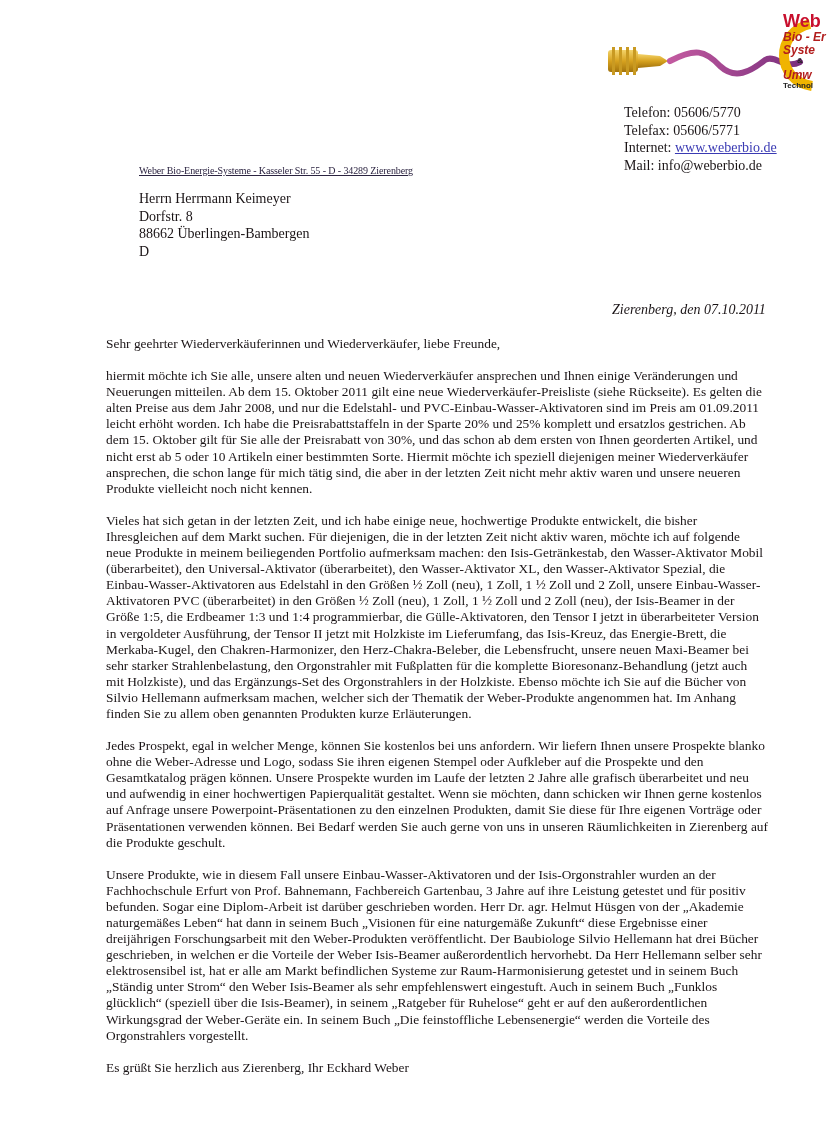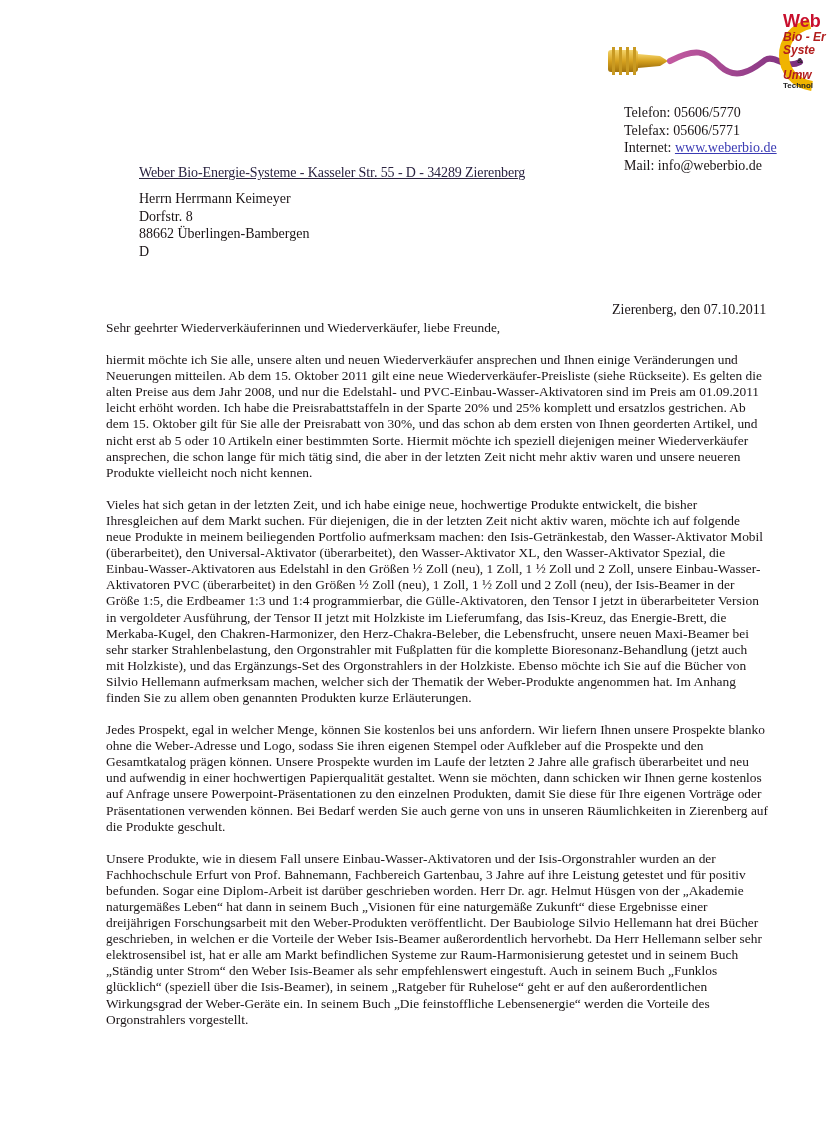--- a/index.html
+++ b/index.html
@@ -7,24 +7,24 @@
     width: 827px; height: 1142px; background: #ffffff; position: relative; overflow: hidden;
     font-family: "Liberation Serif", "DejaVu Serif", serif; color: #1a1416;
   }
   .logo { position: absolute; left: 600px; top: 10px; width: 227px; height: 90px; }
   .logo-text { position: absolute; left: 783px; top: 12px; font-family: "Liberation Sans", sans-serif; font-weight: bold; line-height: 1; }
   .logo-text .w { color: #c8102e; font-size: 18px; margin-top: 20px; }
   .logo-text .s { font-size: 12px; color: #b21d1d; display: block; margin-top: 1px; font-style: italic; }
   .logo-text .s2 { font-size: 8px; color: #222; display: block; margin-top: 1px; }
   .contact { position: absolute; left: 607px; top: 104px; font-size: 14px; line-height: 17.5px; margin-left: 17px; }
   .contact a { color: #3a3ab3; text-decoration: underline; }
-  .sender-line { position: absolute; left: 139px; top: 165px; font-size: 14px; text-decoration: underline; color: #2b2340; letter-spacing: -0.1px; }
+  .sender-line { position: absolute; left: 139px; top: 165px; font-size: 10px; text-decoration: underline; color: #2b2340; letter-spacing: -0.1px; }
   .address { position: absolute; left: 139px; top: 178px; font-size: 14px; line-height: 17.5px; margin-top: 12px; }
-  .date { position: absolute; left: 612px; top: 302px; font-size: 14px; }
-  .letter { position: absolute; left: 106px; top: 320px; width: 662px; font-size: 13.4px; line-height: 16.1px; }
+  .date { position: absolute; left: 612px; top: 302px; font-size: 14px; font-style: italic; }
+  .letter { position: absolute; left: 106px; top: 336px; width: 662px; font-size: 13.4px; line-height: 16.1px; }
   .letter p { margin: 0 0 16px 0; text-align: left; }
   .letter p.salutation { margin-bottom: 16px; }
 </style>
 </head>
 <body>
 
 <svg class="logo" viewBox="0 0 227 90">
   <defs>
     <linearGradient id="gold" x1="0" y1="0" x2="0" y2="1">
       <stop offset="0" stop-color="#f3d36a"></stop>
@@ -73,13 +73,14 @@
 </div>
 
 <div class="date">Zierenberg, den 07.10.2011</div>
 
 <div class="letter">
   <p class="salutation">Sehr geehrter Wiederverkäuferinnen und Wiederverkäufer, liebe Freunde,</p>
   <p>hiermit möchte ich Sie alle, unsere alten und neuen Wiederverkäufer ansprechen und Ihnen einige Veränderungen und Neuerungen mitteilen. Ab dem 15. Oktober 2011 gilt eine neue Wiederverkäufer-Preisliste (siehe Rückseite). Es gelten die alten Preise aus dem Jahr 2008, und nur die Edelstahl- und PVC-Einbau-Wasser-Aktivatoren sind im Preis am 01.09.2011 leicht erhöht worden. Ich habe die Preisrabattstaffeln in der Sparte 20% und 25% komplett und ersatzlos gestrichen. Ab dem 15. Oktober gilt für Sie alle der Preisrabatt von 30%, und das schon ab dem ersten von Ihnen georderten Artikel, und nicht erst ab 5 oder 10 Artikeln einer bestimmten Sorte. Hiermit möchte ich speziell diejenigen meiner Wiederverkäufer ansprechen, die schon lange für mich tätig sind, die aber in der letzten Zeit nicht mehr aktiv waren und unsere neueren Produkte vielleicht noch nicht kennen.</p>
   <p>Vieles hat sich getan in der letzten Zeit, und ich habe einige neue, hochwertige Produkte entwickelt, die bisher Ihresgleichen auf dem Markt suchen. Für diejenigen, die in der letzten Zeit nicht aktiv waren, möchte ich auf folgende neue Produkte in meinem beiliegenden Portfolio aufmerksam machen: den Isis-Getränkestab, den Wasser-Aktivator Mobil (überarbeitet), den Universal-Aktivator (überarbeitet), den Wasser-Aktivator XL, den Wasser-Aktivator Spezial, die Einbau-Wasser-Aktivatoren aus Edelstahl in den Größen ½ Zoll (neu), 1 Zoll, 1 ½ Zoll und 2 Zoll, unsere Einbau-Wasser-Aktivatoren PVC (überarbeitet) in den Größen ½ Zoll (neu), 1 Zoll, 1 ½ Zoll und 2 Zoll (neu), der Isis-Beamer in der Größe 1:5, die Erdbeamer 1:3 und 1:4 programmierbar, die Gülle-Aktivatoren, den Tensor I jetzt in überarbeiteter Version in vergoldeter Ausführung, der Tensor II jetzt mit Holzkiste im Lieferumfang, das Isis-Kreuz, das Energie-Brett, die Merkaba-Kugel, den Chakren-Harmonizer, den Herz-Chakra-Beleber, die Lebensfrucht, unsere neuen Maxi-Beamer bei sehr starker Strahlenbelastung, den Orgonstrahler mit Fußplatten für die komplette Bioresonanz-Behandlung (jetzt auch mit Holzkiste), und das Ergänzungs-Set des Orgonstrahlers in der Holzkiste. Ebenso möchte ich Sie auf die Bücher von Silvio Hellemann aufmerksam machen, welcher sich der Thematik der Weber-Produkte angenommen hat. Im Anhang finden Sie zu allem oben genannten Produkten kurze Erläuterungen.</p>
   <p>Jedes Prospekt, egal in welcher Menge, können Sie kostenlos bei uns anfordern. Wir liefern Ihnen unsere Prospekte blanko ohne die Weber-Adresse und Logo, sodass Sie ihren eigenen Stempel oder Aufkleber auf die Prospekte und den Gesamtkatalog prägen können. Unsere Prospekte wurden im Laufe der letzten 2 Jahre alle grafisch überarbeitet und neu und aufwendig in einer hochwertigen Papierqualität gestaltet. Wenn sie möchten, dann schicken wir Ihnen gerne kostenlos auf Anfrage unsere Powerpoint-Präsentationen zu den einzelnen Produkten, damit Sie diese für Ihre eigenen Vorträge oder Präsentationen verwenden können. Bei Bedarf werden Sie auch gerne von uns in unseren Räumlichkeiten in Zierenberg auf die Produkte geschult.</p>
   <p>Unsere Produkte, wie in diesem Fall unsere Einbau-Wasser-Aktivatoren und der Isis-Orgonstrahler wurden an der Fachhochschule Erfurt von Prof. Bahnemann, Fachbereich Gartenbau, 3 Jahre auf ihre Leistung getestet und für positiv befunden. Sogar eine Diplom-Arbeit ist darüber geschrieben worden. Herr Dr. agr. Helmut Hüsgen von der „Akademie naturgemäßes Leben“ hat dann in seinem Buch „Visionen für eine naturgemäße Zukunft“ diese Ergebnisse einer dreijährigen Forschungsarbeit mit den Weber-Produkten veröffentlicht. Der Baubiologe Silvio Hellemann hat drei Bücher geschrieben, in welchen er die Vorteile der Weber Isis-Beamer außerordentlich hervorhebt. Da Herr Hellemann selber sehr elektrosensibel ist, hat er alle am Markt befindlichen Systeme zur Raum-Harmonisierung getestet und in seinem Buch „Ständig unter Strom“ den Weber Isis-Beamer als sehr empfehlenswert eingestuft. Auch in seinem Buch „Funklos glücklich“ (speziell über die Isis-Beamer), in seinem „Ratgeber für Ruhelose“ geht er auf den außerordentlichen Wirkungsgrad der Weber-Geräte ein. In seinem Buch „Die feinstoffliche Lebensenergie“ werden die Vorteile des Orgonstrahlers vorgestellt.</p>
+  <p>Es grüßt Sie herzlich aus Zierenberg, Ihr Eckhard Weber</p>
 </div>
 
 </body></html>

